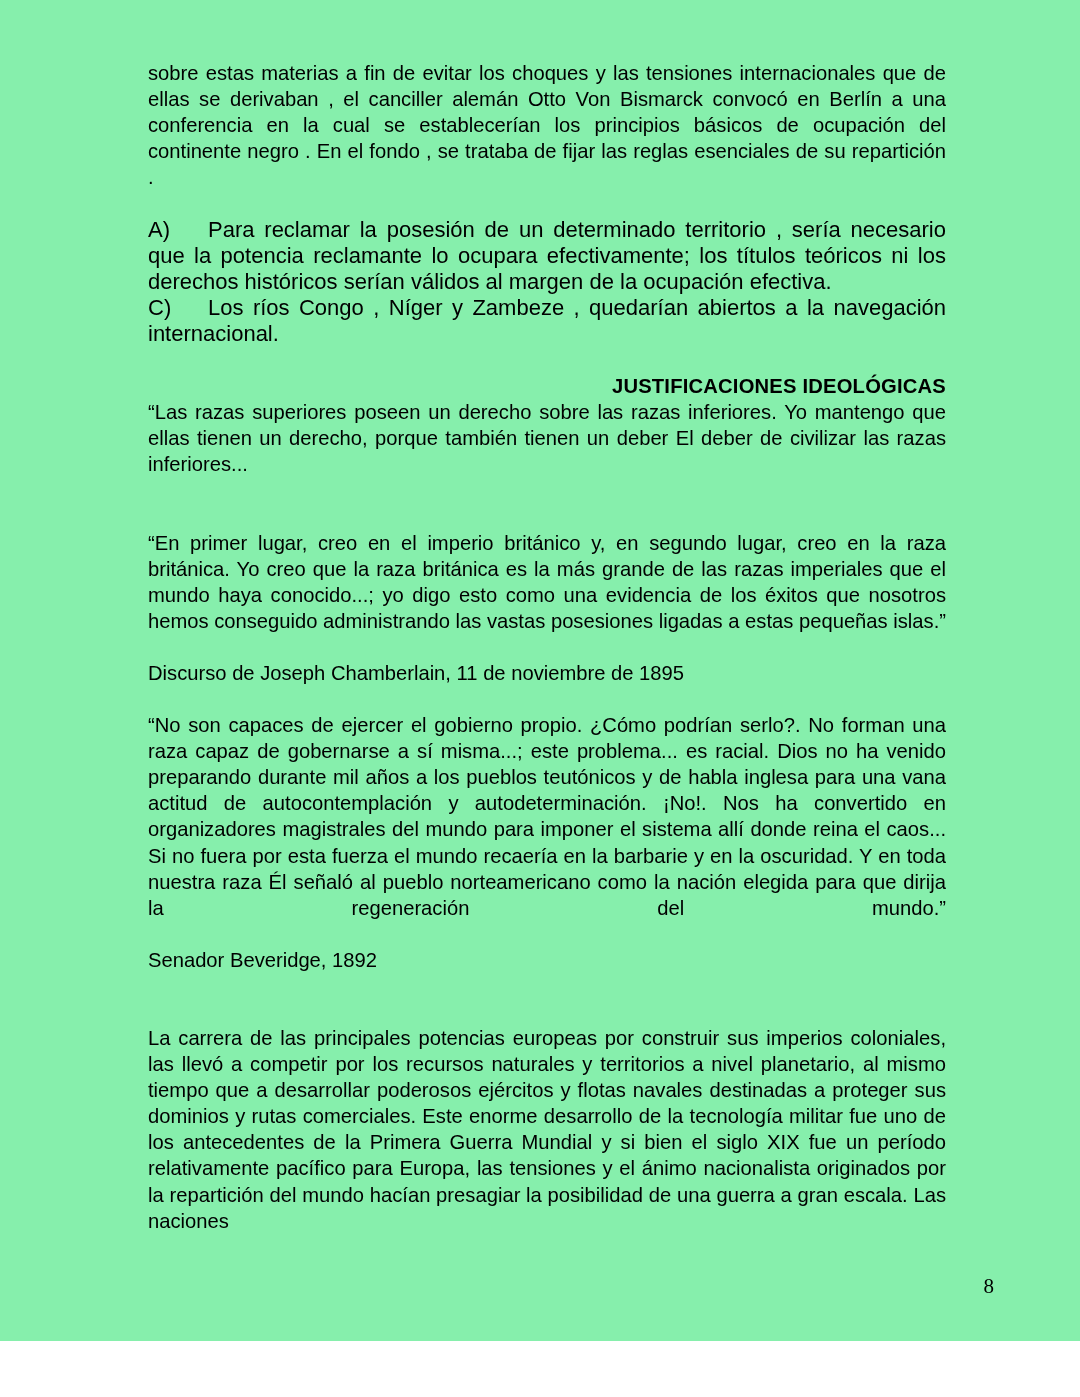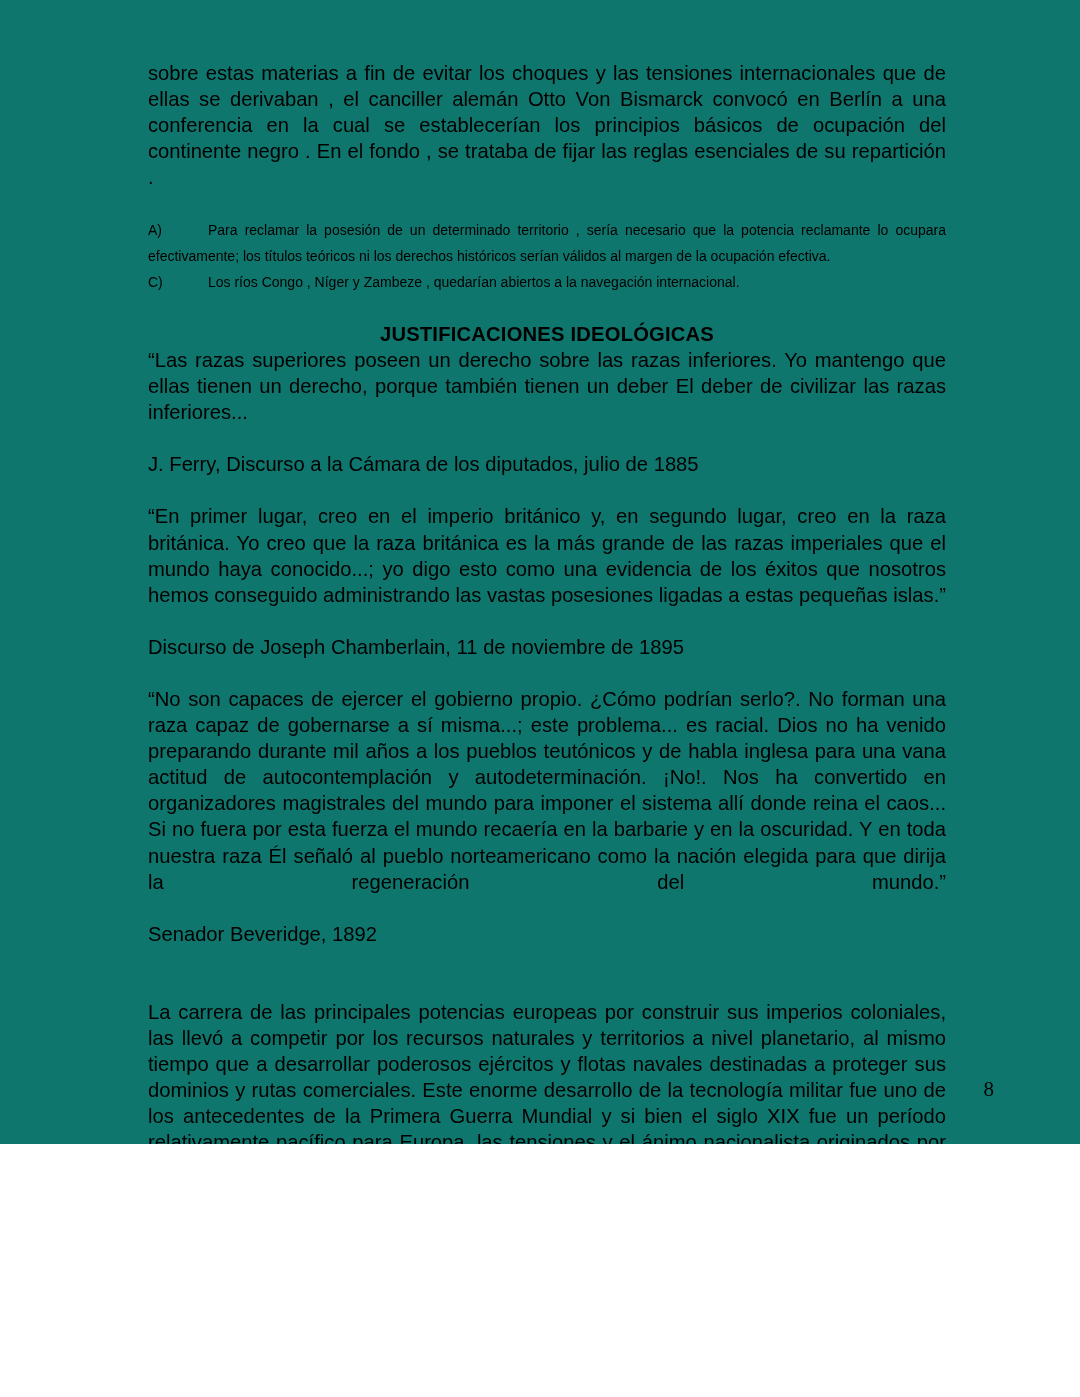--- a/index.html
+++ b/index.html
@@ -8,22 +8,22 @@
     padding: 0;
     background: #ffffff;
   }
   body {
     font-family: "Liberation Sans", sans-serif;
     color: #000000;
   }
   .page {
     position: relative;
     width: 1080px;
-    height: 1144px;
-    background: #0f766e;
+    height: 1341px;
+    background: #86efac;
     box-sizing: border-box;
     overflow: hidden;
   }
   .content {
     position: absolute;
     left: 148px;
     top: 60px;
     width: 798px;
   }
   p.para {
@@ -54,28 +54,28 @@
     font-size: 20.2px;
     line-height: 26.1px;
     text-align: left;
     hyphens: none;
   }
   h2.heading {
     margin: 0;
     font-size: 20.2px;
     line-height: 26.1px;
     font-weight: bold;
-    text-align: center;
+    text-align: right;
     letter-spacing: 0.2px;
   }
   .gap-sm { height: 26px; }
   .gap-md { height: 26px; }
   .list-item {
     margin: 0;
-    font-size: 14px;
+    font-size: 22px;
     line-height: 26.1px;
     text-align: justify;
     hyphens: none;
   }
   .list-label {
     display: inline-block;
     min-width: 60px;
   }
   .bold { font-weight: normal; }
   .page-number {
@@ -103,21 +103,20 @@
 
     <p class="list-item"><span class="list-label">C)</span><span>Los ríos Congo , Níger y Zambeze , quedarían abiertos a la navegación internacional.</span></p>
 
 
     <div class="gap-sm"></div>
 
     <h2 class="heading">JUSTIFICACIONES IDEOLÓGICAS</h2>
 
     <p class="flow"> “Las razas superiores poseen un derecho sobre las razas inferiores. Yo mantengo que ellas tienen un derecho, porque también tienen un deber El deber de civilizar las razas inferiores...</p>
 
-    <p class="noj">J. Ferry, Discurso a la Cámara de los diputados, julio de 1885</p>
 
     <div class="gap-md"></div>
 
     <p class="flow">“En primer lugar, creo en el imperio británico y, en segundo lugar, creo en la raza británica. Yo creo que la raza británica es la más grande de las razas imperiales que el mundo haya conocido...; yo digo esto como una evidencia de los éxitos que nosotros hemos conseguido administrando las vastas posesiones ligadas a estas pequeñas islas.”</p>
 
     <p class="noj">Discurso de Joseph Chamberlain, 11 de noviembre de 1895</p>
 
     <div class="gap-md"></div>
 
     <p class="flow">“No son capaces de ejercer el gobierno propio. ¿Cómo podrían serlo?. No forman una raza capaz de gobernarse a sí misma...; este problema... es racial. Dios no ha venido preparando durante mil años a los pueblos teutónicos y de habla inglesa para una vana actitud de autocontemplación y autodeterminación. ¡No!. Nos ha convertido en organizadores magistrales del mundo para imponer el sistema allí donde reina el caos... Si no fuera por esta fuerza el mundo recaería en la barbarie y en la oscuridad. Y en toda nuestra raza Él señaló al pueblo norteamericano como la nación elegida para que dirija la regeneración del mundo.”</p>

